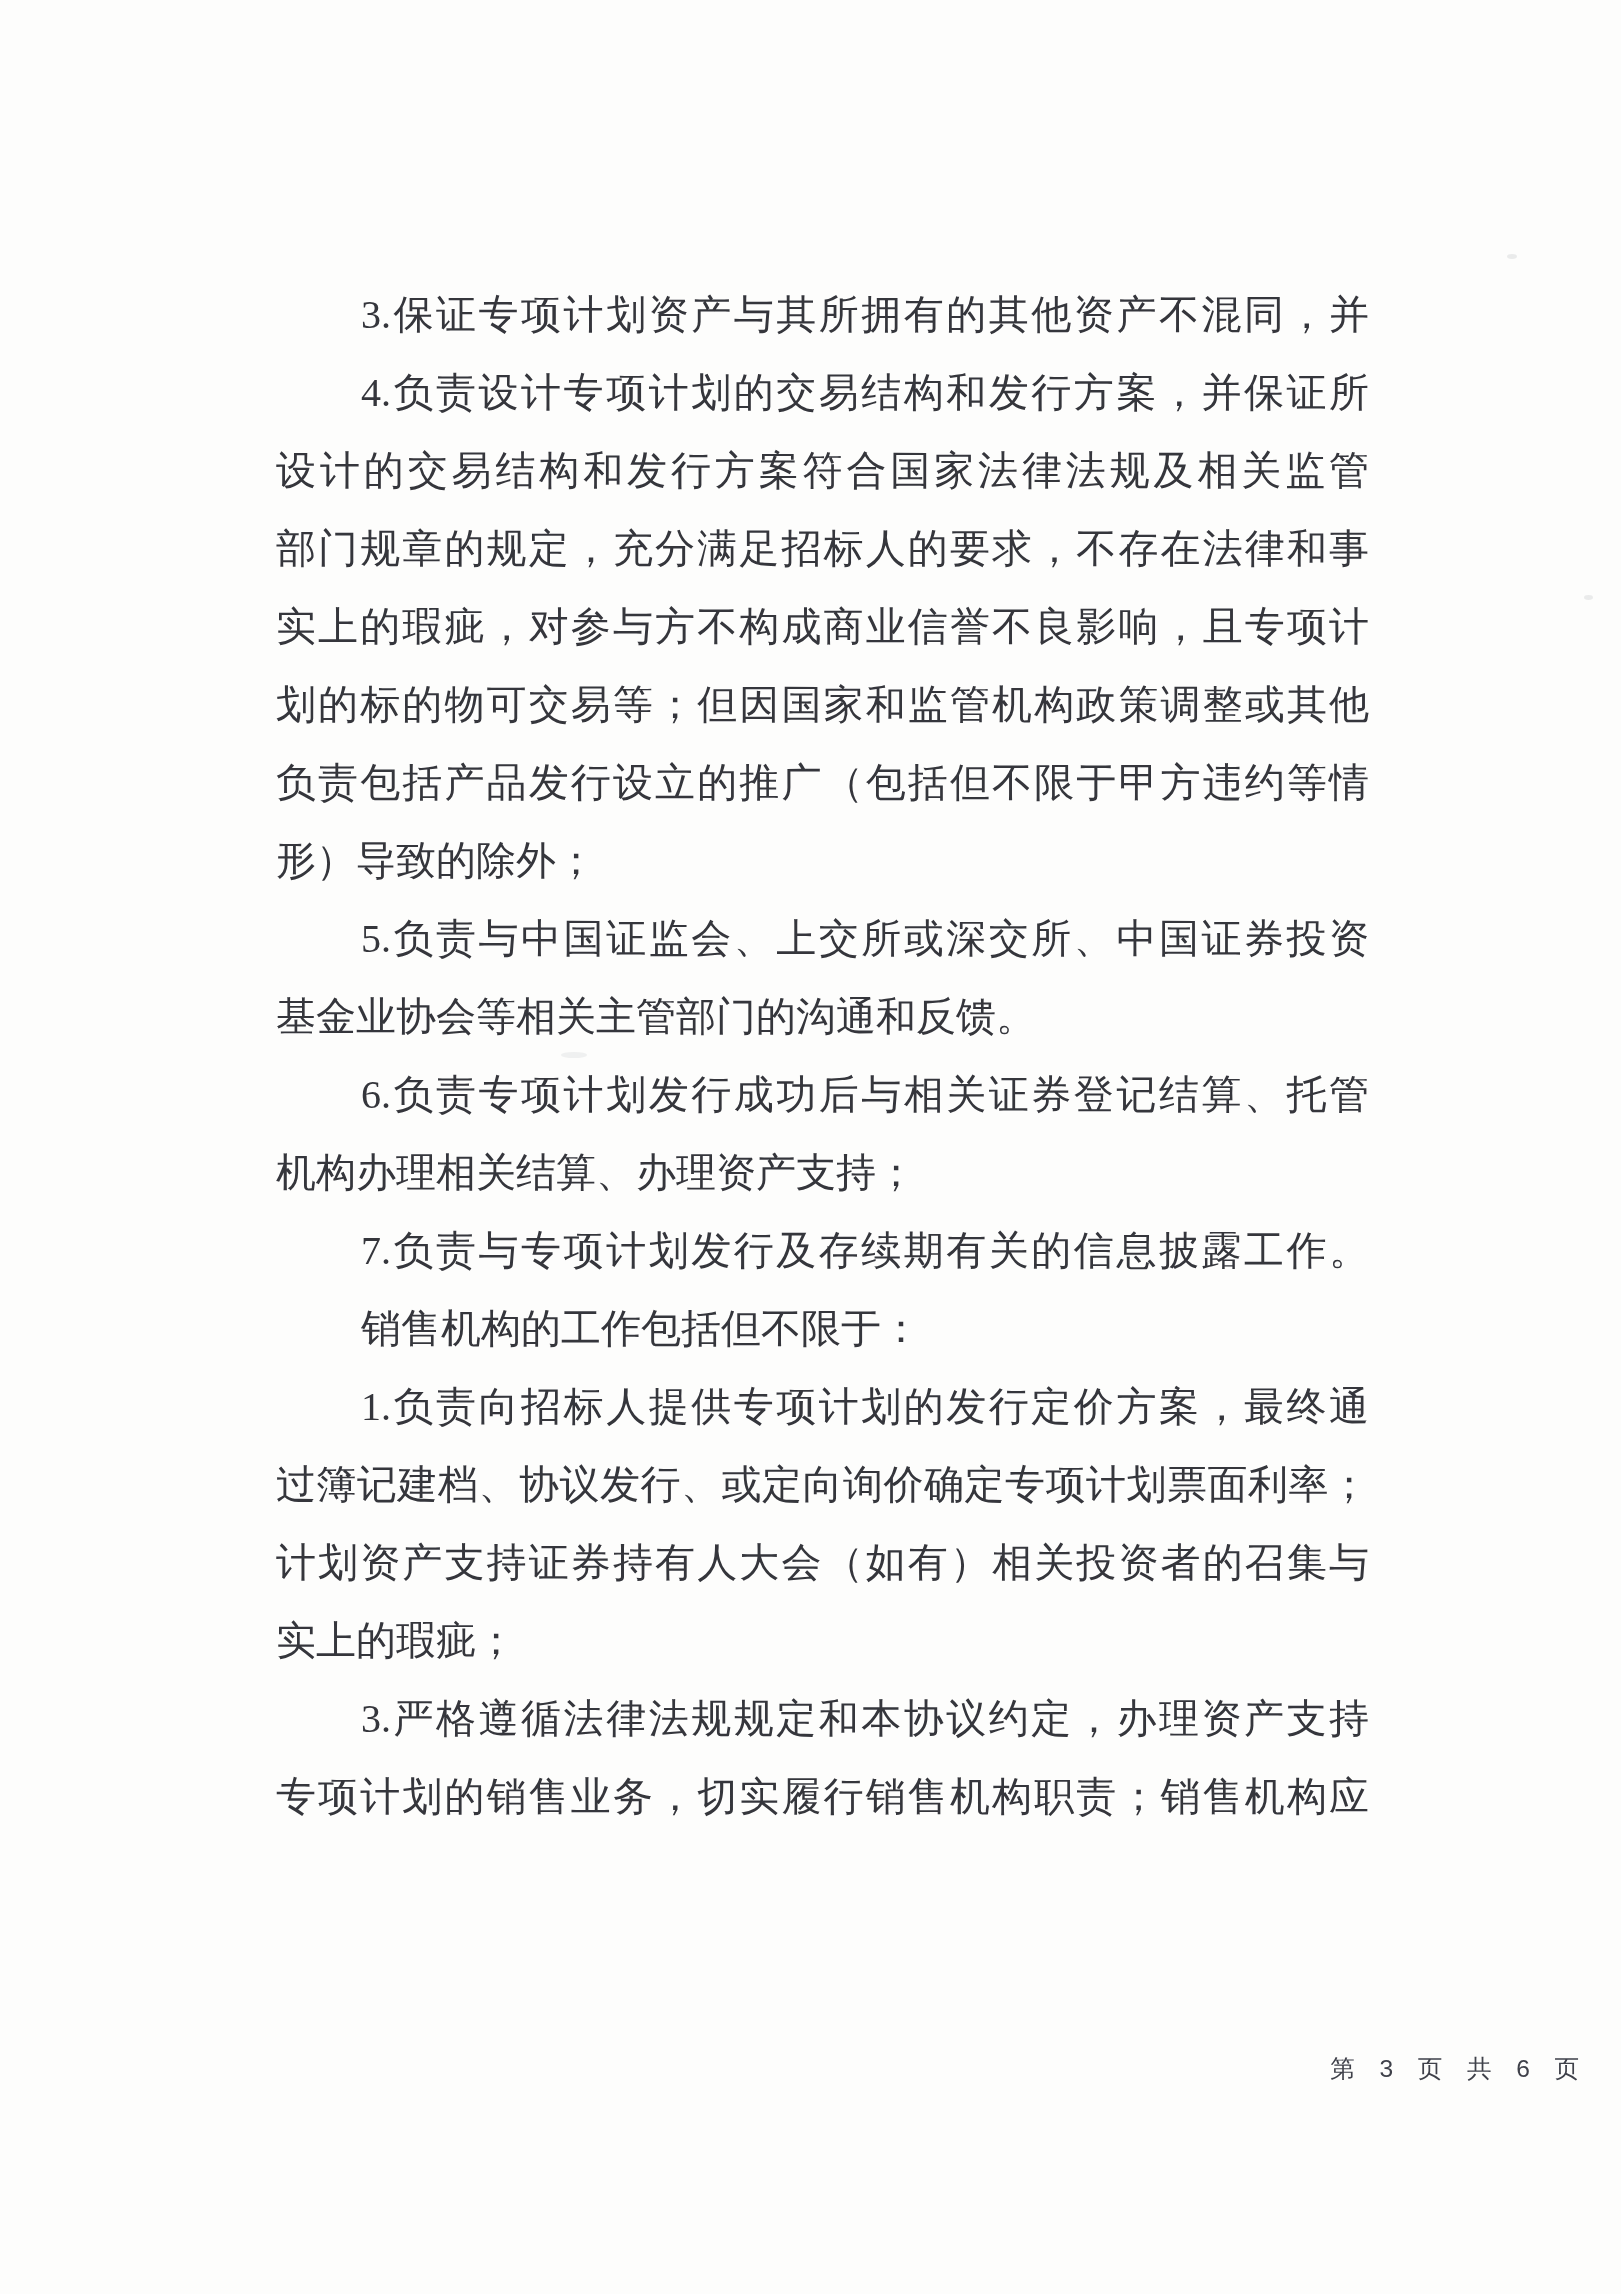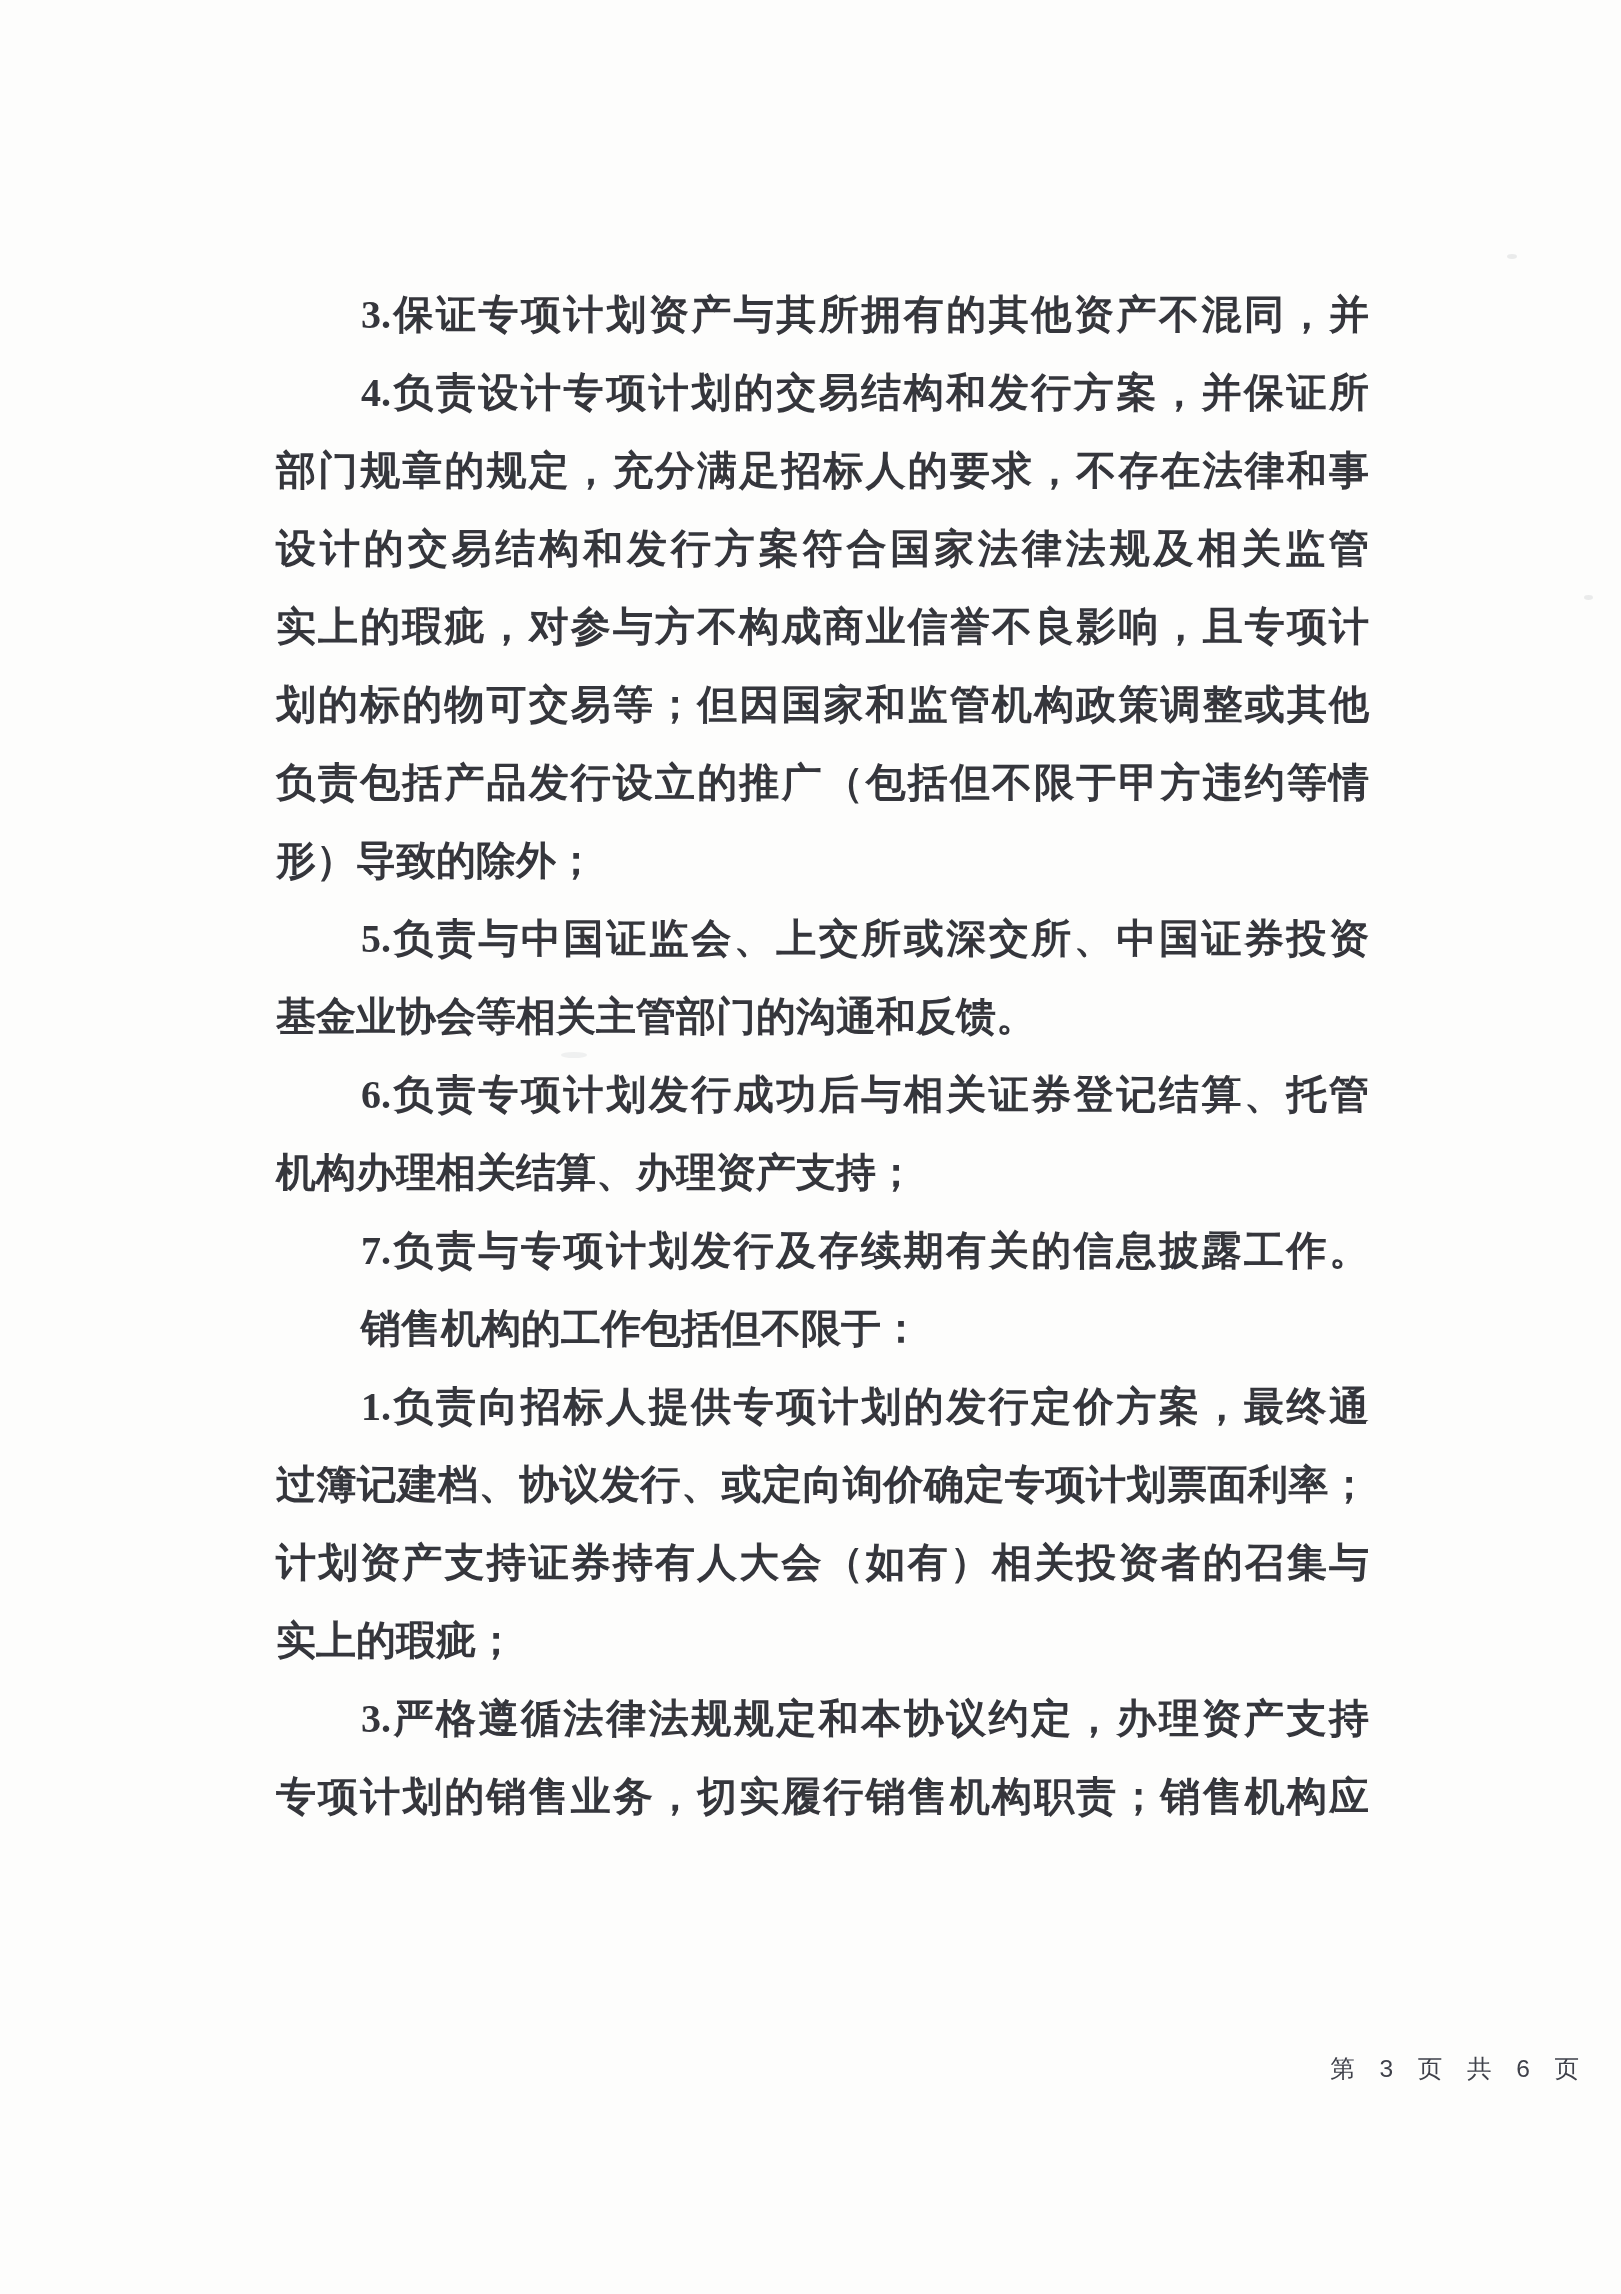--- a/index.html
+++ b/index.html
@@ -18,21 +18,21 @@
     position: absolute;
     inset: 0;
   }
   .text-block {
     position: absolute;
     left: 276px;
     top: 276px;
     width: 1093px;
     color: var(--ink, #35363c);
     font-size: 40px;
-    font-weight: 700;
+    font-weight: 400;
   }
   .line {
     height: 78px;
     line-height: 78px;
     white-space: normal;
   }
   .line.indent {
     padding-left: 85px;
   }
   .line.justify {
@@ -64,22 +64,22 @@
   .artifact.a3 { left: 561px;  top: 1052px; width: 25.6px; height: 5.9px; background: rgba(120,125,135,0.10); }
 </style>
 </head>
 <body>
 
 <main class="page">
 
   <section class="text-block">
       <div class="line indent justify">3.保证专项计划资产与其所拥有的其他资产不混同，并</div>
       <div class="line indent justify">4.负责设计专项计划的交易结构和发行方案，并保证所</div>
+      <div class="line justify">设计的交易结构和发行方案符合国家法律法规及相关监管</div>
       <div class="line justify">部门规章的规定，充分满足招标人的要求，不存在法律和事</div>
-      <div class="line justify">设计的交易结构和发行方案符合国家法律法规及相关监管</div>
       <div class="line justify">实上的瑕疵，对参与方不构成商业信誉不良影响，且专项计</div>
       <div class="line justify">划的标的物可交易等；但因国家和监管机构政策调整或其他</div>
       <div class="line justify">负责包括产品发行设立的推广（包括但不限于甲方违约等情</div>
       <div class="line">形）导致的除外；</div>
       <div class="line indent justify">5.负责与中国证监会、上交所或深交所、中国证券投资</div>
       <div class="line">基金业协会等相关主管部门的沟通和反馈。</div>
       <div class="line indent justify">6.负责专项计划发行成功后与相关证券登记结算、托管</div>
       <div class="line">机构办理相关结算、办理资产支持；</div>
       <div class="line indent justify">7.负责与专项计划发行及存续期有关的信息披露工作。</div>
       <div class="line indent">销售机构的工作包括但不限于：</div>

